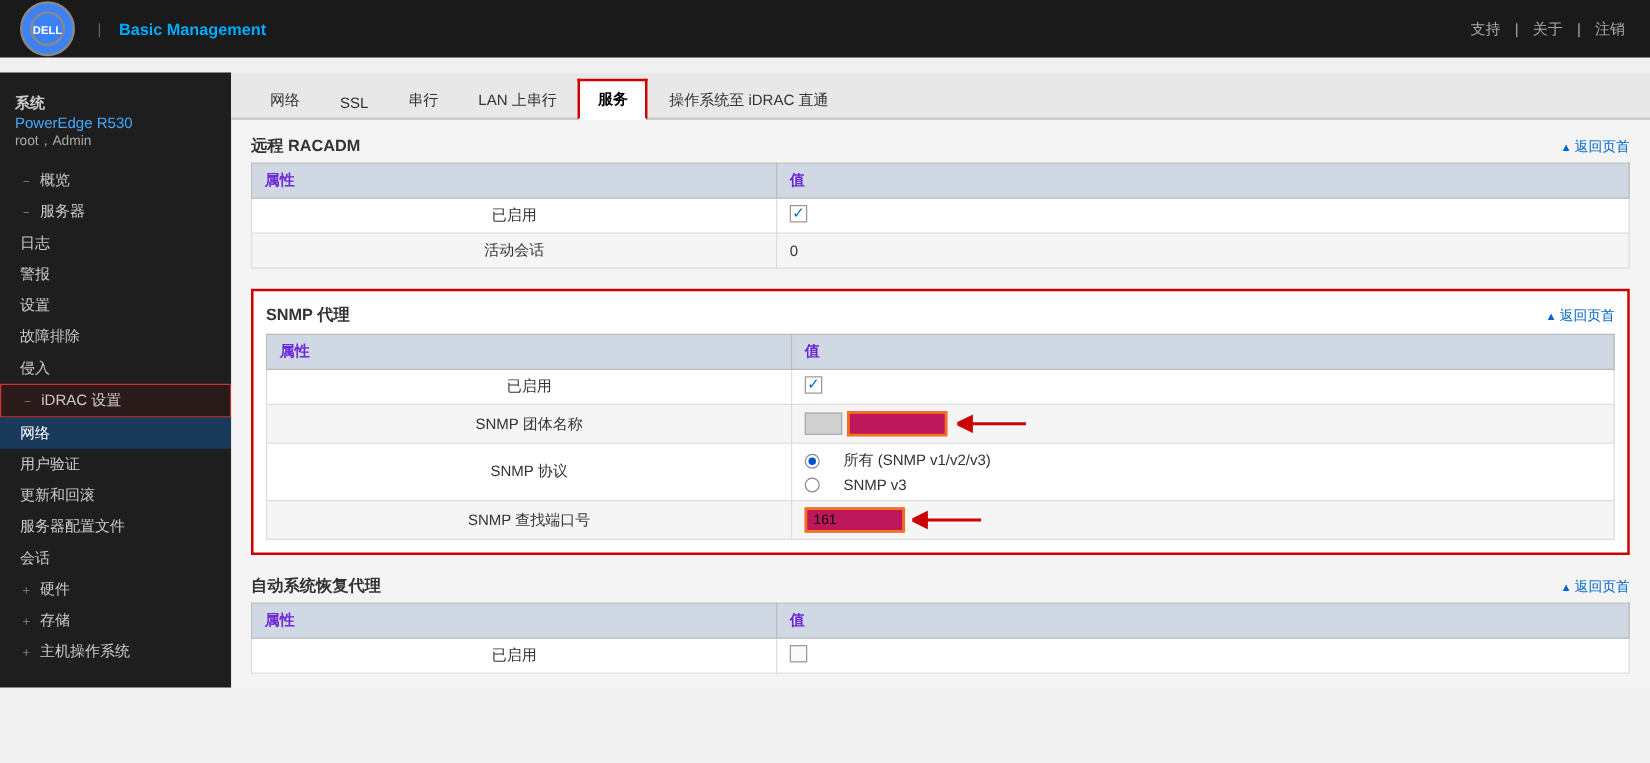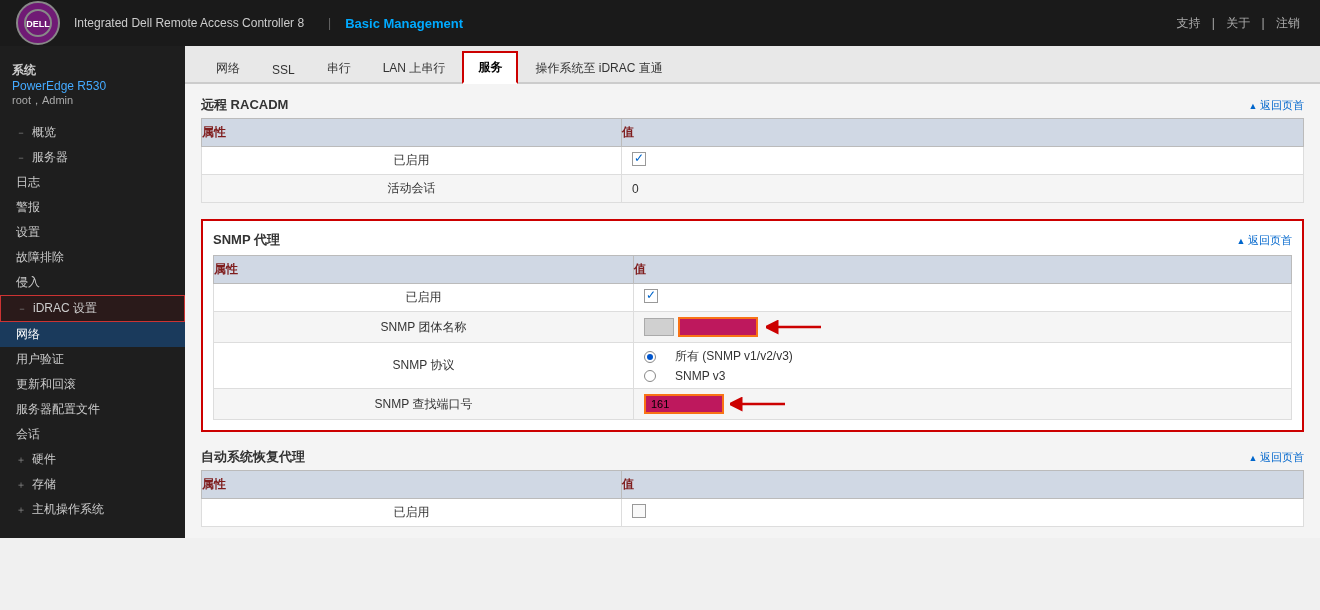--- a/index.html
+++ b/index.html
@@ -10,21 +10,21 @@
       background: #1a1a1a;
       height: 46px;
       display: flex;
       align-items: center;
       padding: 0 16px;
       color: #ccc;
     }
     .header-logo {
       width: 44px;
       height: 44px;
-      background: #701a75;
+      background: #3b82f6;
       border: 2px solid #888;
       border-radius: 50%;
       display: flex;
       align-items: center;
       justify-content: center;
       color: #fff;
       font-weight: bold;
       font-size: 11px;
       margin-right: 14px;
       flex-shrink: 0;
@@ -45,21 +45,21 @@
       font-weight: bold;
     }
     .header-right {
       margin-left: auto;
       color: #aaa;
       font-size: 12px;
     }
     .header-right span { margin: 0 4px; }
 
     
-    .layout { display: flex; height: 492px; }
+    .layout { display: flex; height: 492px; margin-top: 12px; }
 
     
     .sidebar {
       width: 185px;
       background: #1e1e1e;
       color: #ccc;
       flex-shrink: 0;
       overflow-y: auto;
       padding-top: 8px;
     }
@@ -157,23 +157,23 @@
       width: 100%;
       border-collapse: collapse;
       background: #fff;
       border: 1px solid #ccc;
     }
     .data-table thead tr {
       background: #d0d8e4;
     }
     .data-table thead th {
       text-align: left;
-      padding: 5px 0;
-      font-size: 12px;
-      color: #7f1d1d;
+      padding: 5px 10px;
+      font-size: 12px;
+      color: #6d28d9;
       font-weight: bold;
       border: 1px solid #bbb;
     }
     .data-table tbody tr {
       border-bottom: 1px solid #ddd;
     }
     .data-table tbody tr:nth-child(even) { background: #f5f5f5; }
     .data-table tbody tr:nth-child(odd) { background: #fff; }
     .data-table tbody td {
       padding: 5px 10px;
@@ -277,23 +277,20 @@
   </style>
 </head>
 <body>
 
 <div class="header">
   <div class="header-logo">
     <svg width="28" height="28" viewBox="0 0 28 28">
       <circle cx="14" cy="14" r="13" fill="none" stroke="#888" stroke-width="2"></circle>
       <text x="14" y="18" text-anchor="middle" fill="#fff" font-size="9" font-weight="bold">DELL</text>
     </svg>
-  </div>
-  <div class="header-title">
-    <div>Integrated Dell Remote Access Controller 8</div>
   </div>
   <div class="header-divider">|</div>
   <div class="header-nav" style="margin-left:10px;">Basic Management</div>
   <div class="header-right">
     <span>支持</span>
     <span> | </span>
     <span>关于</span>
     <span> | </span>
     <span>注销</span>
   </div>

